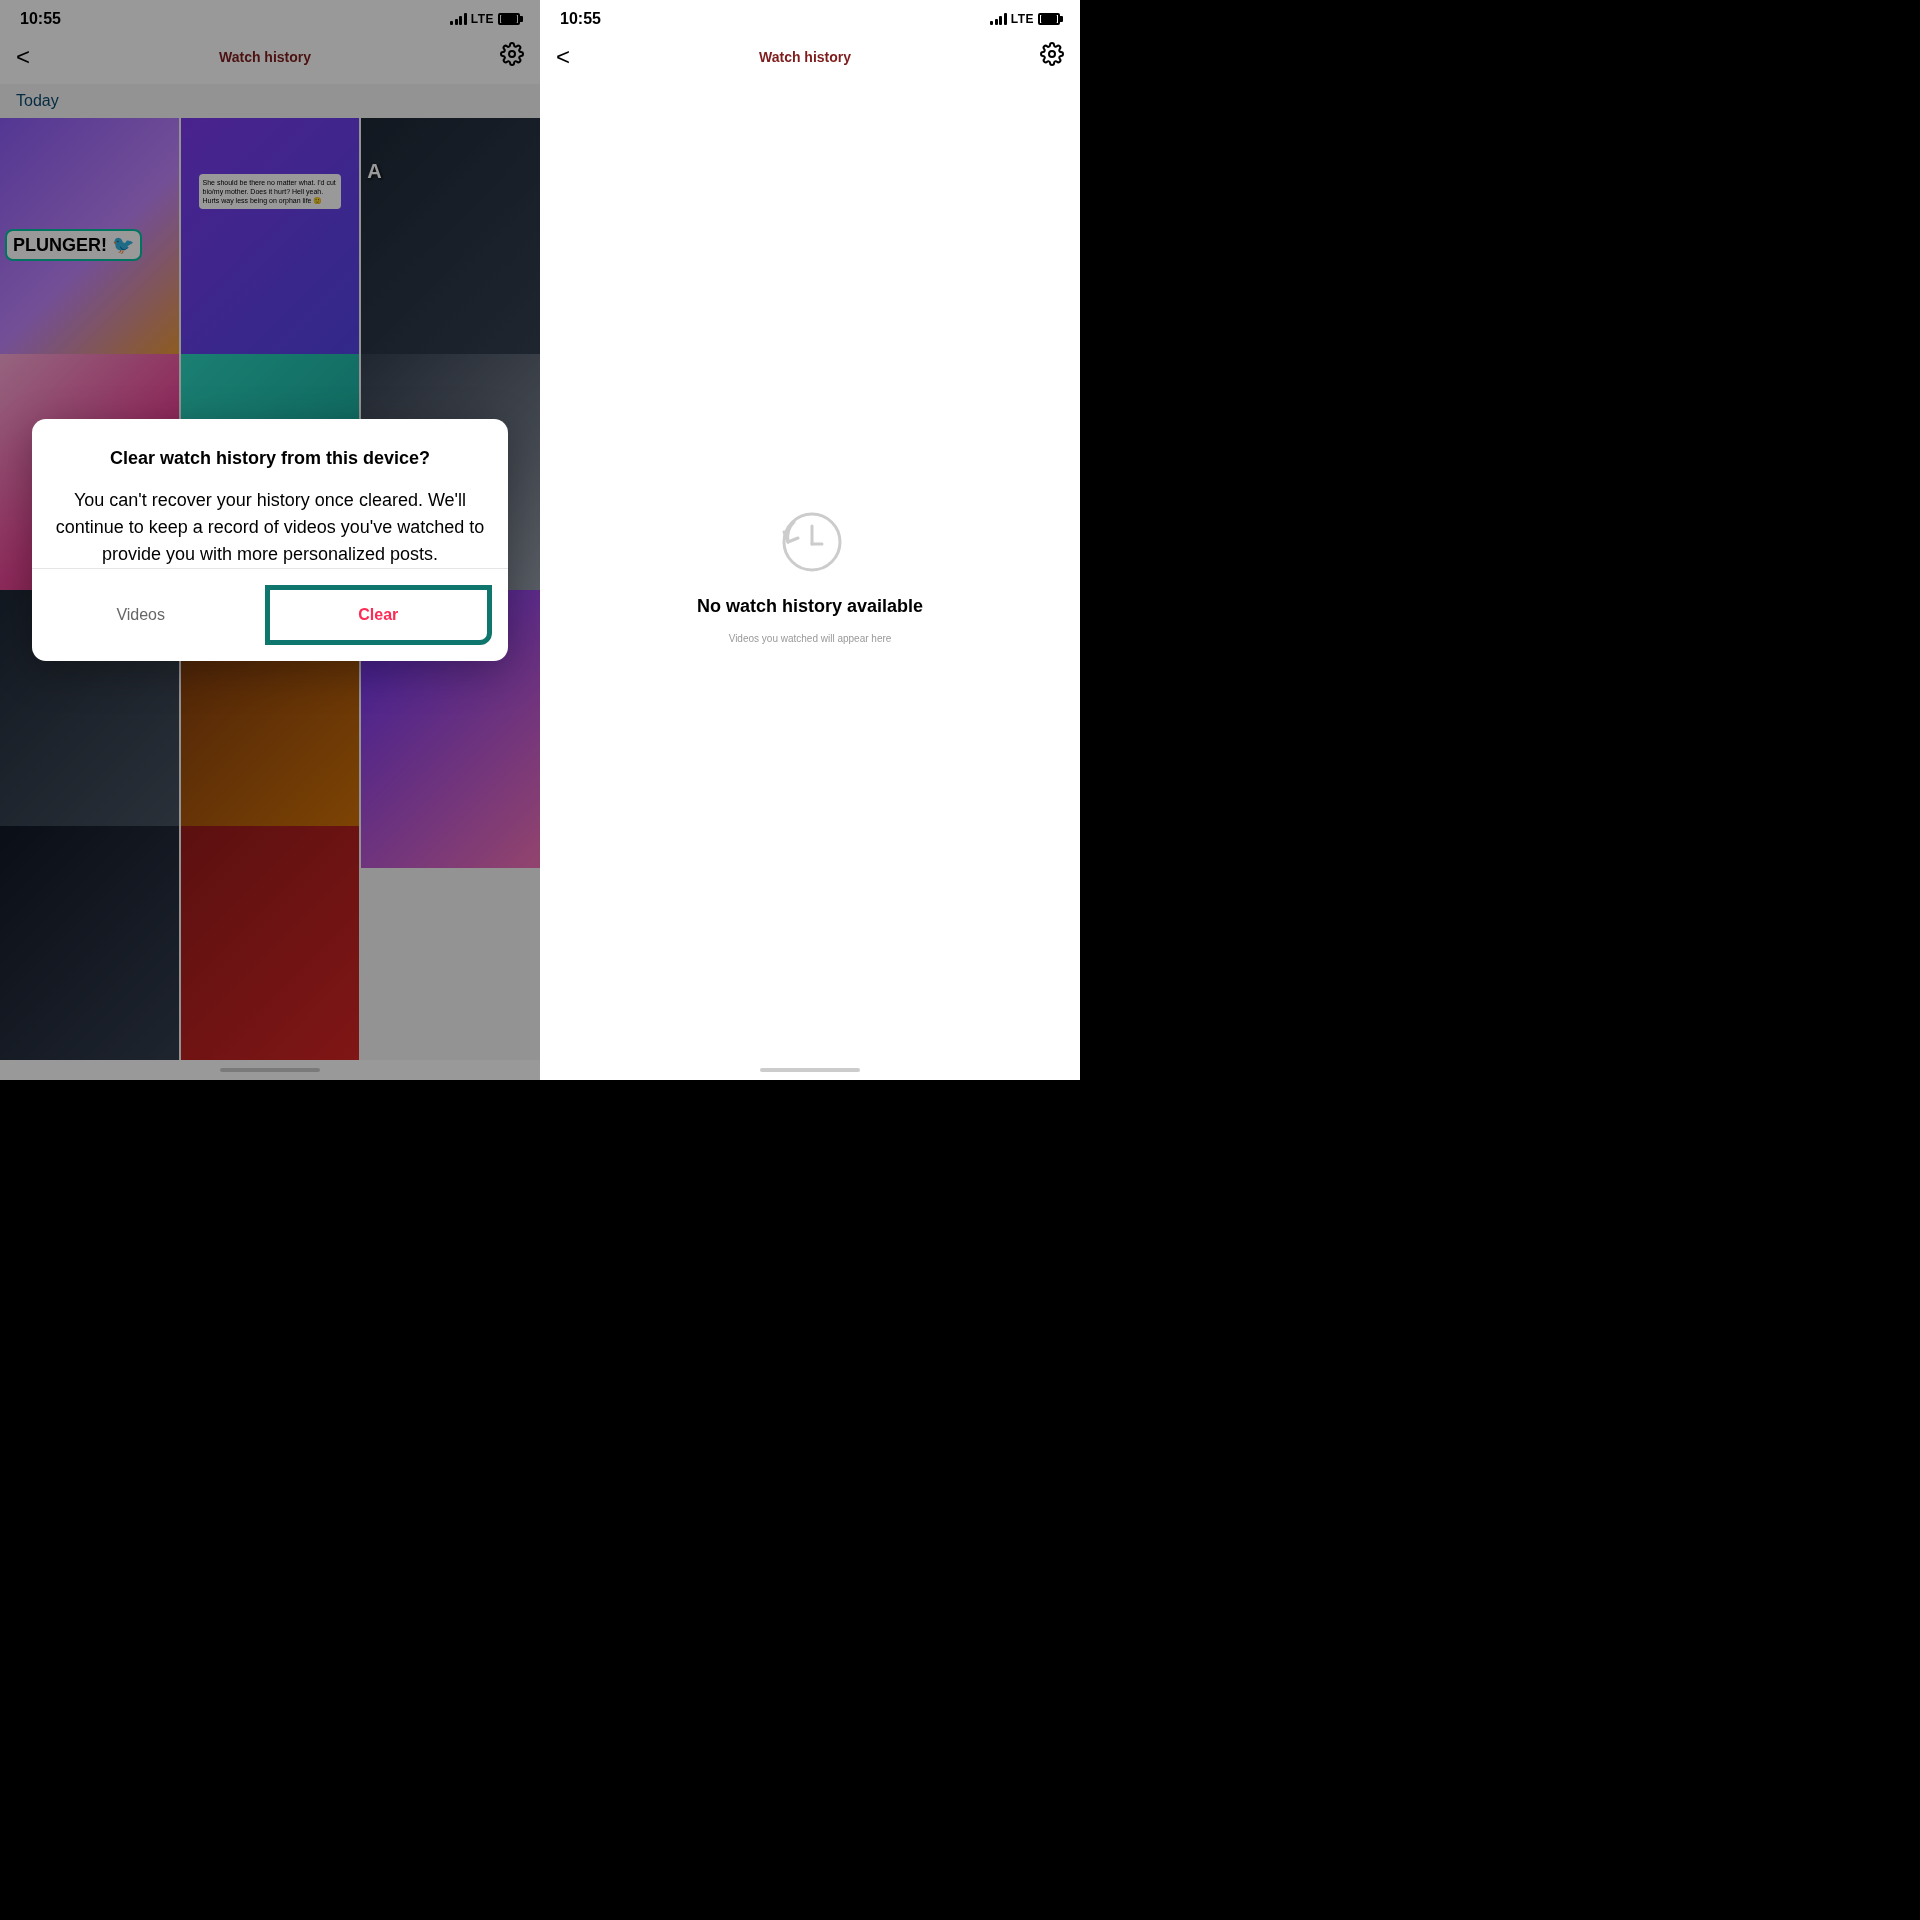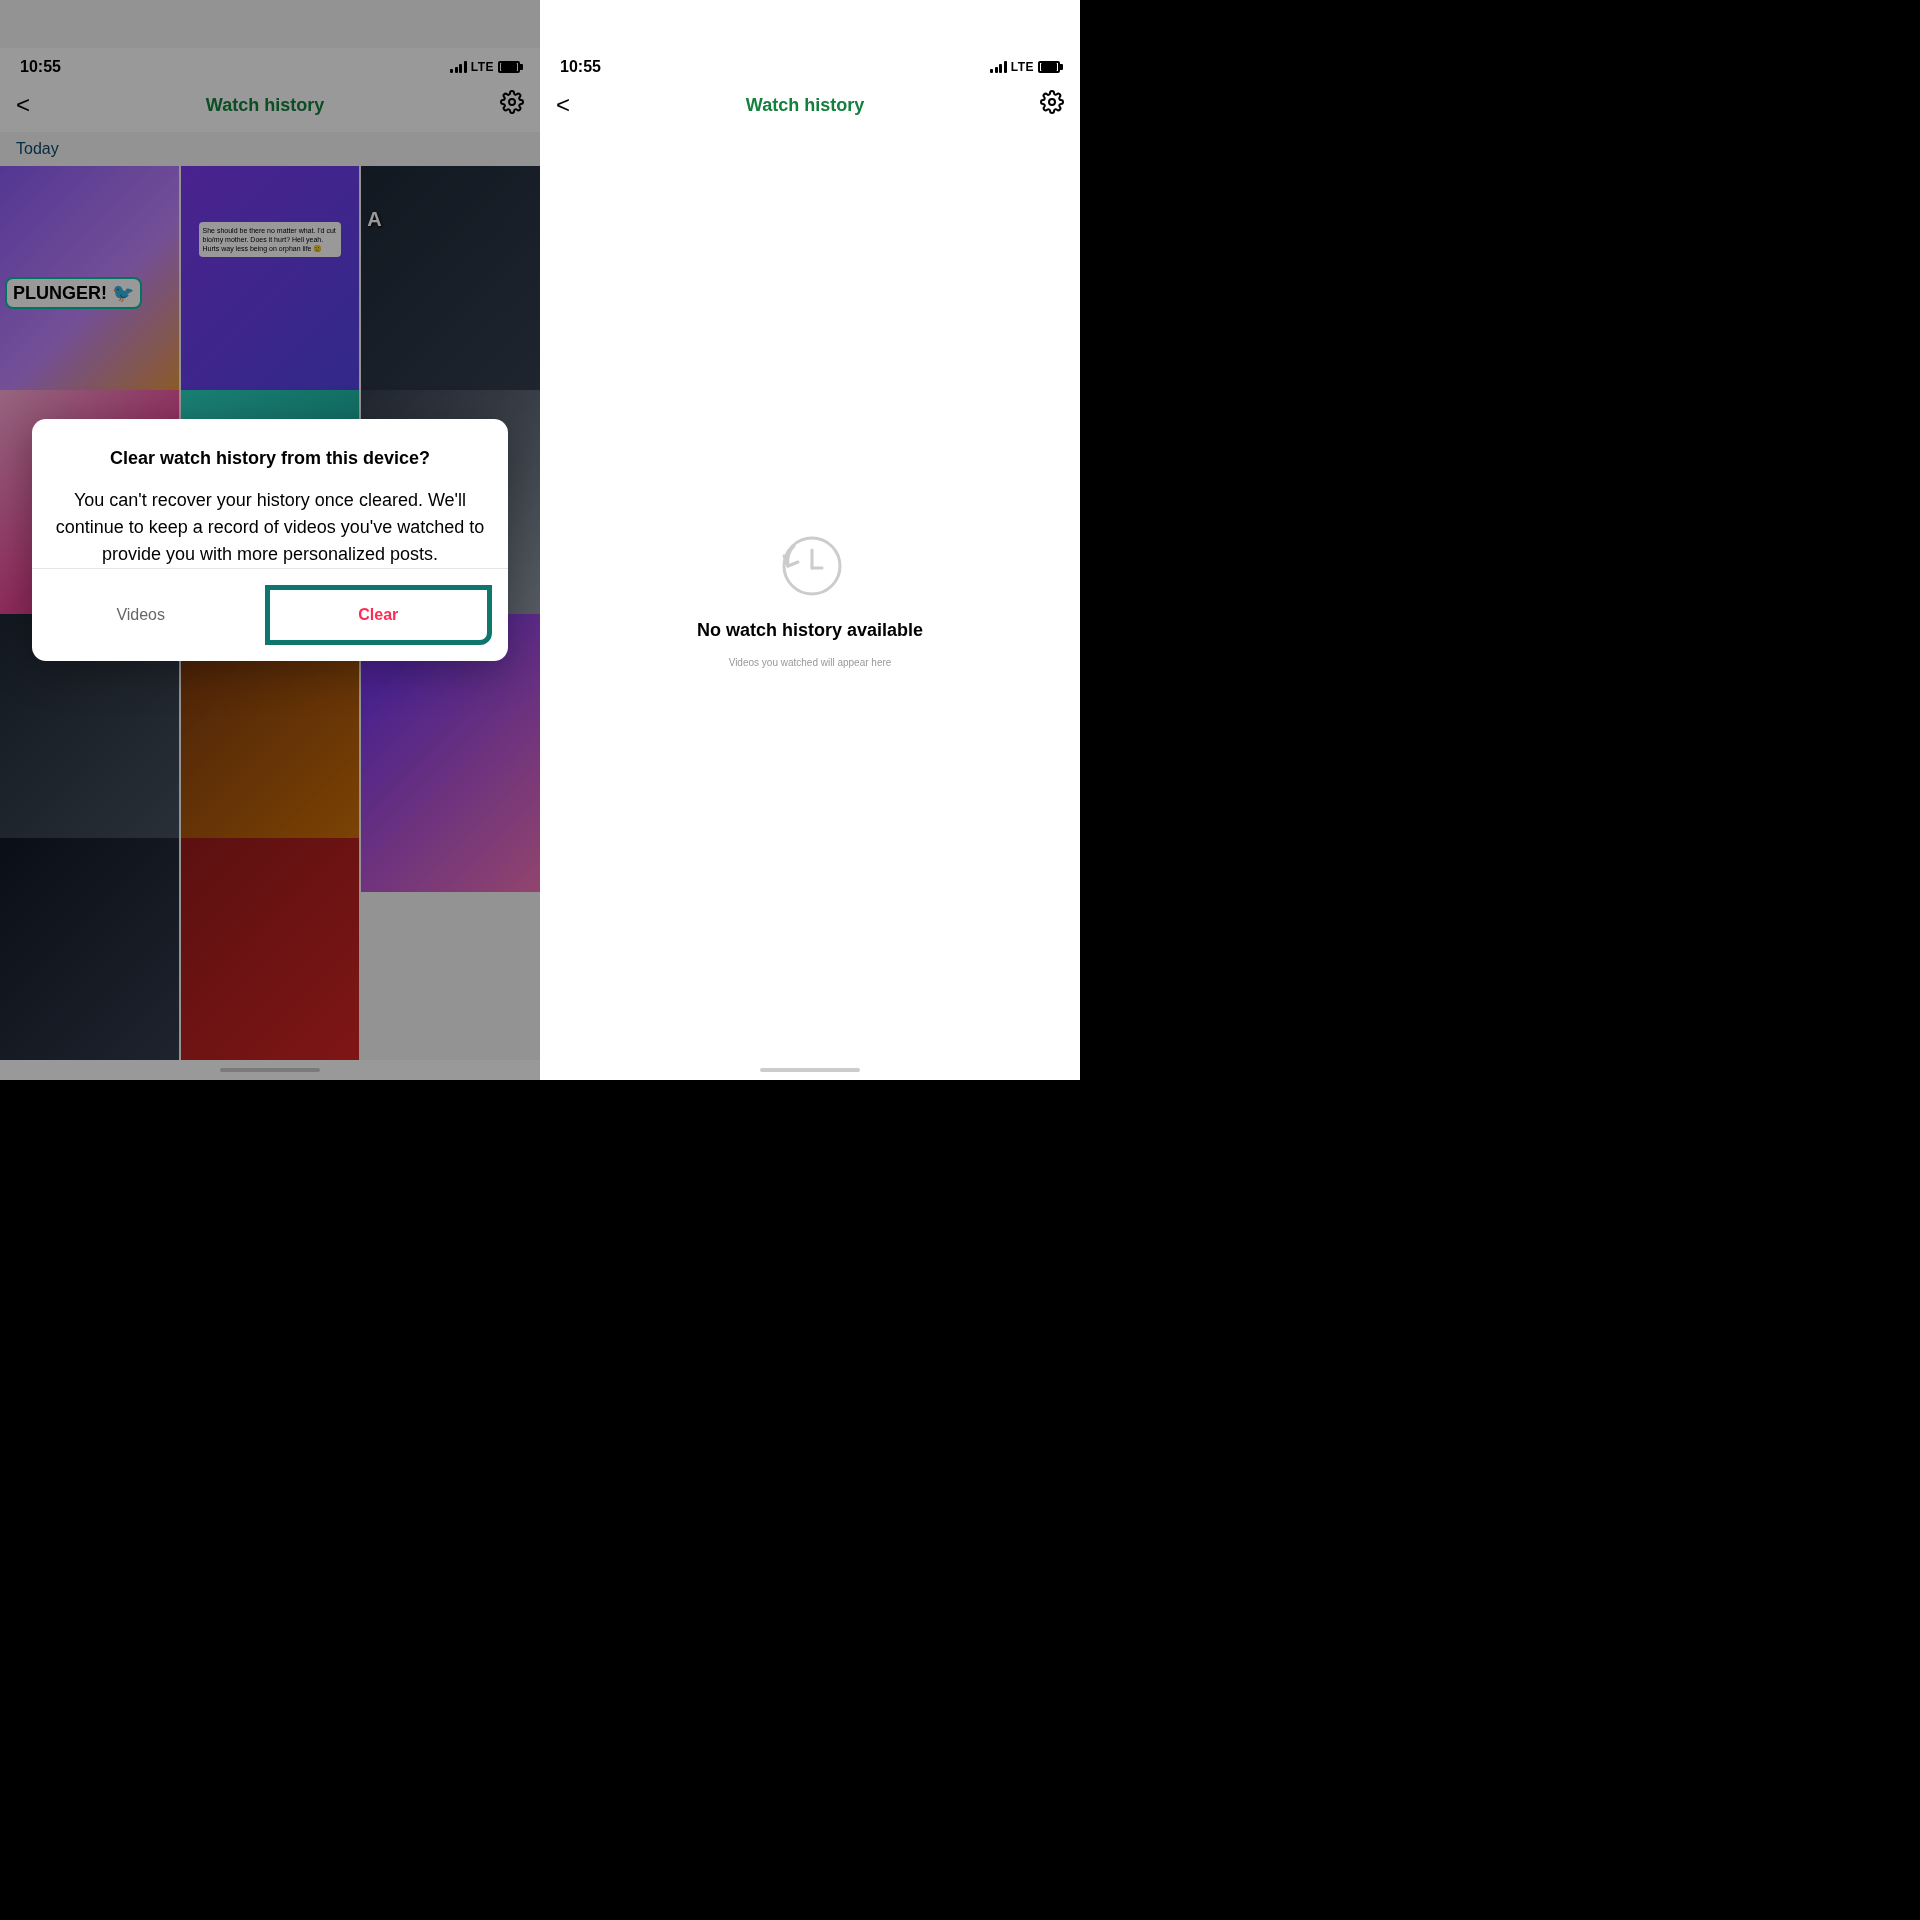--- a/index.html
+++ b/index.html
@@ -34,21 +34,20 @@
       overflow: hidden;
     }
 
     
     .status-bar {
       display: flex;
       justify-content: space-between;
       align-items: center;
       padding: 10px 20px 6px 20px;
       background: #fff;
-      margin-top: 48px;
     }
     .status-time {
       font-size: 16px;
       font-weight: 600;
       color: #000;
     }
     .status-icons {
       display: flex;
       align-items: center;
       gap: 4px;
@@ -103,23 +102,23 @@
       padding: 8px 16px 12px 16px;
       background: #fff;
     }
     .nav-back {
       font-size: 24px;
       color: #000;
       cursor: pointer;
       font-weight: 300;
     }
     .nav-title {
-      font-size: 18px;
+      font-size: 14px;
       font-weight: 700;
-      color: #15803d;
+      color: #7f1d1d;
     }
 
     
     .section-label {
       padding: 8px 16px;
       font-size: 16px;
       font-weight: 400;
       color: #0c4a6e;
       background: #f5f5f5;
     }

